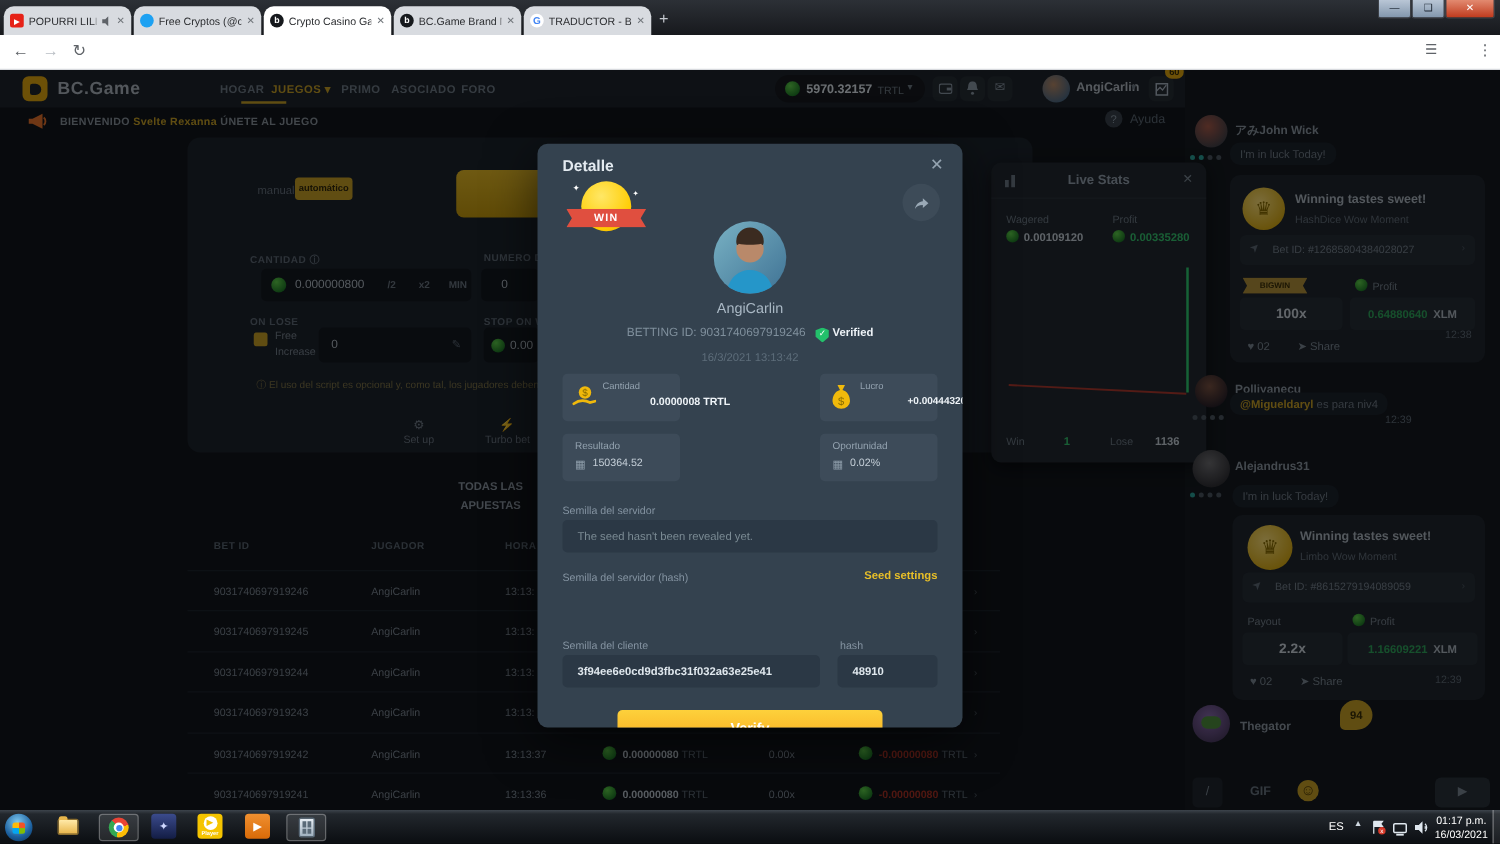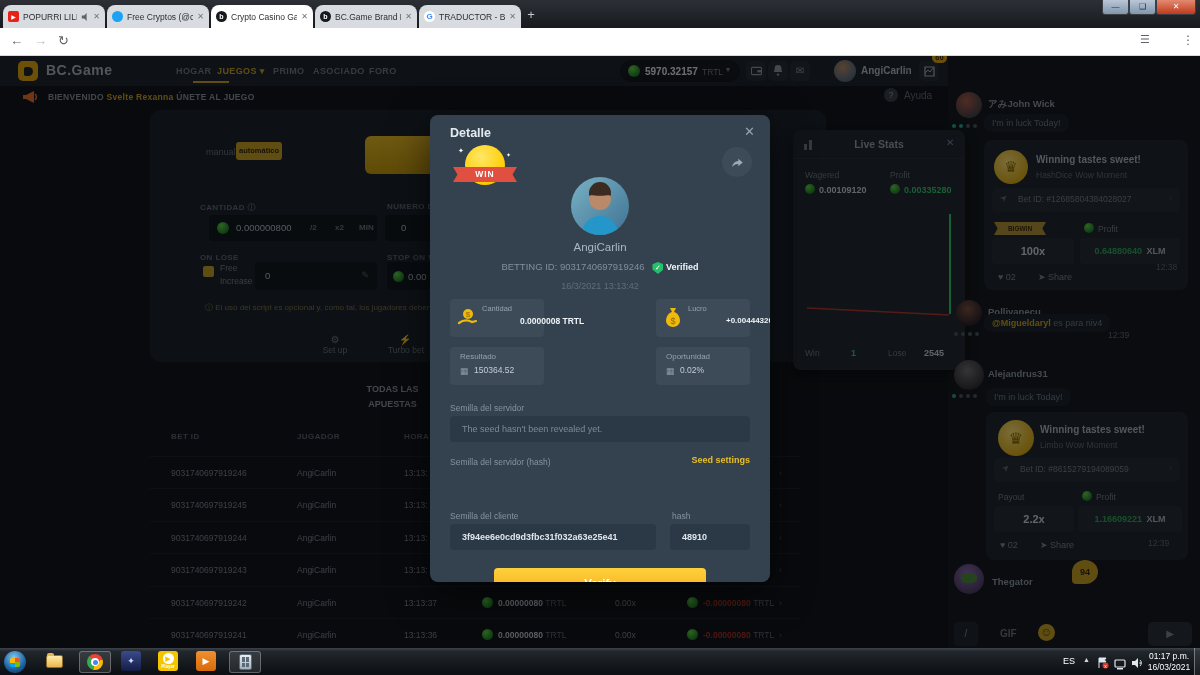--- a/index.html
+++ b/index.html
@@ -335,21 +335,21 @@
       <span class="ls-lbl" style="left:97px;top:40px">Profit</span>
       <span class="coin abs" style="left:97px;top:54px;width:10px;height:10px"></span>
       <span class="ls-val" style="left:111px;top:55px;color:#35c46f">0.00335280</span>
       <svg class="abs" style="left:8px;top:76px" width="156" height="130" viewBox="0 0 156 130">
         <polyline points="6,102 148,109" stroke="#b03a2e" stroke-width="1.5" fill="none"></polyline>
         <line x1="149" y1="8" x2="149" y2="108" stroke="#2ecc71" stroke-width="2"></line>
       </svg>
       <span class="ls-lbl" style="left:12px;top:218px">Win</span>
       <span class="ls-val" style="left:58px;top:218px;color:#35c46f">1</span>
       <span class="ls-lbl" style="left:95px;top:218px">Lose</span>
-      <span class="ls-val" style="left:131px;top:218px">2545</span>
+      <span class="ls-val" style="left:131px;top:218px">1136</span>
     </div>
 
     <div class="chatbg"></div>
 
     <div class="cav" style="left:956px;top:36px;width:26px;height:26px;background:radial-gradient(circle at 40% 35%,#a85b4a,#3c3f48 80%)"></div>
     <span class="cname" style="left:988px;top:42px">アみJohn Wick</span>
     <div class="dotrow" style="left:952px;top:68px">
       <span class="dot4" style="background:#2aa198"></span>
         <span class="dot4" style="background:#2aa198"></span>
         <span class="dot4"></span>

